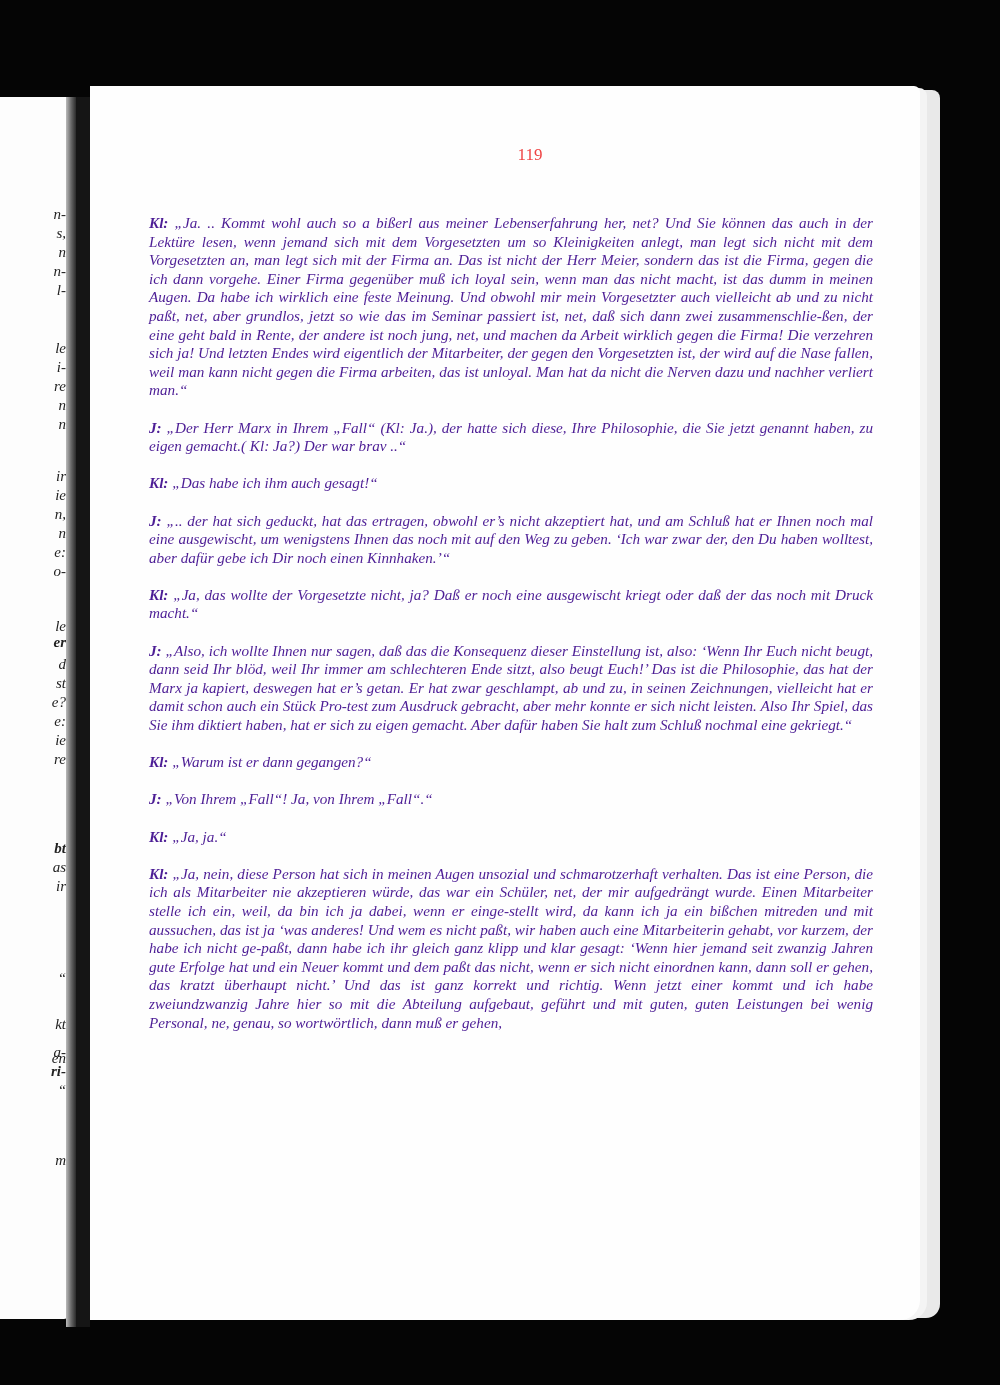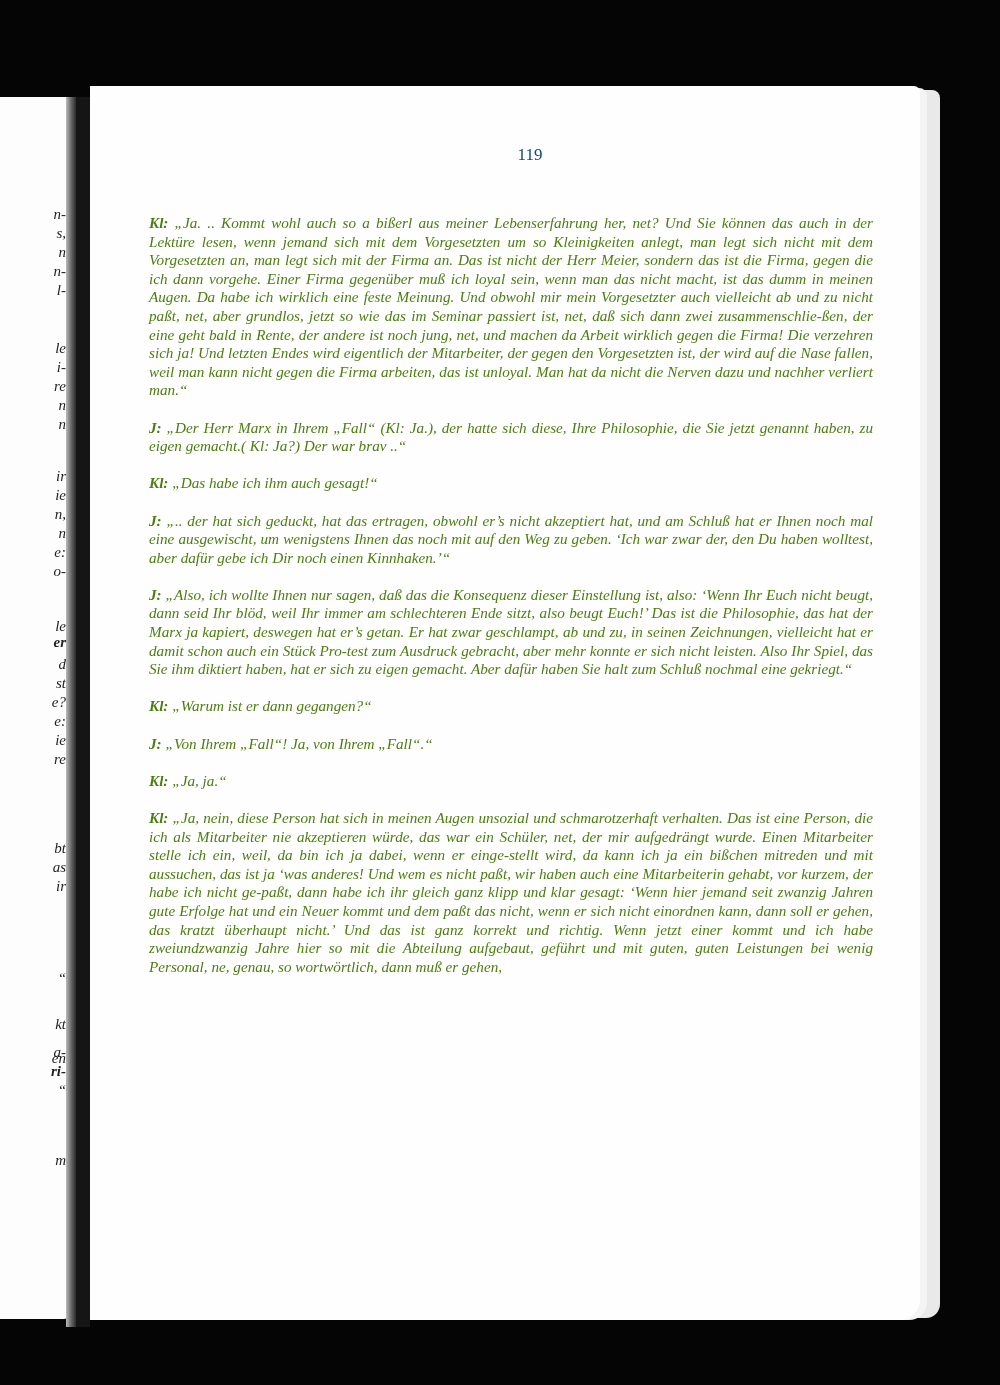--- a/index.html
+++ b/index.html
@@ -10,23 +10,23 @@
   .left-frag { position:absolute; right:4px; font-style:italic; font-size:15px; color:#222; line-height:18px; }
   .gutter { position:absolute; left:66px; top:97px; width:10px; height:1230px;
             background:linear-gradient(90deg,#bbb,#6a6a6a,#2a2a2a); }
   .gutter2 { position:absolute; left:76px; top:97px; width:14px; height:1230px; background:#151515; }
   .right-stack1 { position:absolute; left:92px; top:90px; width:848px; height:1228px; background:#e9e9e9;
                   border-top-right-radius:8px; border-bottom-right-radius:14px; }
   .right-stack2 { position:absolute; left:92px; top:88px; width:835px; height:1232px; background:#f4f4f4;
                   border-top-right-radius:8px; border-bottom-right-radius:18px; }
   .right-page { position:absolute; left:90px; top:86px; width:830px; height:1234px; background:#fefefe;
                 border-top-right-radius:6px; border-bottom-right-radius:20px; }
-  .page-number { position:absolute; left:0; width:100%; top:59px; text-align:center; font-size:17px; color:#0c4a6e; padding-left:50px; box-sizing:border-box;}
+  .page-number { position:absolute; left:0; width:100%; top:59px; text-align:center; font-size:17px; color:#ef4444; padding-left:50px; box-sizing:border-box;}
   .text { position:absolute; left:59px; top:128px; width:724px; font-style:italic; font-size:15.2px;
-          line-height:18.6px; color:#4d7c0f; text-align:justify; }
+          line-height:18.6px; color:#4c1d95; text-align:justify; }
   .para { margin:0 0 18.6px 0; }
   .spk { font-weight:bold; }
   b { font-weight:normal; }
 </style>
 </head>
 <body>
 
 <div class="left-page" id="left-page">
     <div class="left-frag" style="top: 108px;">n-</div>
     <div class="left-frag" style="top: 127px;">s,</div>
@@ -45,21 +45,21 @@
     <div class="left-frag" style="top: 446px;">e:</div>
     <div class="left-frag" style="top: 465px;">o-</div>
     <div class="left-frag" style="top: 520px;">le</div>
     <div class="left-frag" style="top: 536px; font-weight: bold;">er</div>
     <div class="left-frag" style="top: 558px;">d</div>
     <div class="left-frag" style="top: 577px;">st</div>
     <div class="left-frag" style="top: 596px;">e?</div>
     <div class="left-frag" style="top: 615px;">e:</div>
     <div class="left-frag" style="top: 634px;">ie</div>
     <div class="left-frag" style="top: 653px;">re</div>
-    <div class="left-frag" style="top: 742px;">bt</div>
+    <div class="left-frag" style="top: 742px; font-weight: bold;">bt</div>
     <div class="left-frag" style="top: 761px;">as</div>
     <div class="left-frag" style="top: 780px;">ir</div>
     <div class="left-frag" style="top: 872px;">“</div>
     <div class="left-frag" style="top: 908px; margin-top: 44px;">en</div>
     <div class="left-frag" style="top: 918px;">kt</div>
     <div class="left-frag" style="top: 946px;">a-</div>
     <div class="left-frag" style="top: 965px; font-weight: bold;">ri-</div>
     <div class="left-frag" style="top: 984px;">“</div>
     <div class="left-frag" style="top: 1054px;">m</div>
   </div>
@@ -67,19 +67,20 @@
 <div class="gutter2"></div>
 <div class="right-stack1"></div>
 <div class="right-stack2"></div>
 <div class="right-page">
   <div class="page-number">119</div>
   <div class="text" id="transcript">
       <p class="para"><span class="spk">Kl:</span><span> „Ja. .. Kommt wohl auch so a bißerl aus meiner Lebenserfahrung her, net? Und Sie können das auch in der Lektüre lesen, wenn jemand sich mit dem Vorgesetzten um so Kleinigkeiten anlegt, man legt sich nicht mit dem Vorgesetzten an, man legt sich mit der Firma an. Das ist nicht der Herr Meier, sondern das ist die Firma, gegen die ich dann vorgehe. Einer Firma gegenüber muß ich loyal sein, wenn man das nicht macht, ist das dumm in meinen Augen. Da habe ich wirklich eine feste Meinung. Und obwohl mir mein Vorgesetzter auch vielleicht ab und zu nicht paßt, net, aber grundlos, jetzt so wie das im Seminar passiert ist, net, daß sich dann zwei zusammenschlie-ßen, der eine geht bald in Rente, der andere ist noch jung, net, und machen da Arbeit wirklich gegen die Firma! Die verzehren sich ja! Und letzten Endes wird eigentlich der Mitarbeiter, der gegen den Vorgesetzten ist, der wird auf die Nase fallen, weil man kann nicht gegen die Firma arbeiten, das ist unloyal. Man hat da nicht die Nerven dazu und nachher verliert man.“</span></p>
       <p class="para"><span class="spk">J:</span><span> „Der Herr Marx in Ihrem „Fall“ (Kl: Ja.), der hatte sich diese, Ihre Philosophie, die Sie jetzt genannt haben, zu eigen gemacht.( Kl: Ja?) Der war brav ..“</span></p>
       <p class="para"><span class="spk">Kl:</span><span> „Das habe ich ihm auch gesagt!“</span></p>
       <p class="para"><span class="spk">J:</span><span> „.. der hat sich geduckt, hat das ertragen, obwohl er’s nicht akzeptiert hat, und am Schluß hat er Ihnen noch mal eine ausgewischt, um wenigstens Ihnen das noch mit auf den Weg zu geben. ‘Ich war zwar der, den Du haben wolltest, aber dafür gebe ich Dir noch einen Kinnhaken.’“</span></p>
+      <p class="para"><span class="spk">Kl:</span><span> „Ja, das wollte der Vorgesetzte nicht, ja? Daß er noch eine ausgewischt kriegt oder daß der das noch mit Druck macht.“</span></p>
       <p class="para"><span class="spk">J:</span><span> „Also, ich wollte Ihnen nur sagen, daß das die Konsequenz dieser Einstellung ist, also: ‘Wenn Ihr Euch nicht beugt, dann seid Ihr </span><b>blöd,</b><span> weil Ihr immer am schlechteren Ende sitzt, also beugt Euch!’ Das ist die Philosophie, das hat der Marx ja kapiert, deswegen hat er’s getan. Er hat zwar geschlampt, ab und zu, in seinen Zeichnungen, vielleicht hat er damit schon auch ein Stück Pro-test zum Ausdruck gebracht, aber mehr konnte er sich nicht leisten. Also Ihr Spiel, das Sie ihm diktiert haben, hat er sich zu eigen gemacht. Aber dafür haben Sie halt zum Schluß nochmal eine gekriegt.“</span></p>
       <p class="para"><span class="spk">Kl:</span><span> „Warum ist er dann gegangen?“</span></p>
       <p class="para"><span class="spk">J:</span><span> „Von </span><b>Ihrem „Fall“</b><span>! Ja, von Ihrem „Fall“.“</span></p>
       <p class="para"><span class="spk">Kl:</span><span> „Ja, ja.“</span></p>
       <p class="para"><span class="spk">Kl:</span><span> „Ja, nein, diese Person hat sich in meinen Augen unsozial und schmarotzerhaft verhalten. Das ist eine Person, die ich als Mitarbeiter </span><b>nie akzeptieren</b><span> würde, das war ein Schüler, net, der mir aufgedrängt wurde. Einen Mitarbeiter stelle ich ein, weil, da bin ich ja dabei, wenn er einge-stellt wird, da kann ich ja ein bißchen mitreden und mit aussuchen, das ist ja ‘was anderes! Und wem es nicht paßt, wir haben auch eine Mitarbeiterin gehabt, vor kurzem, der habe ich nicht ge-paßt, dann habe ich ihr gleich ganz klipp und klar gesagt: ‘Wenn hier jemand seit zwanzig Jahren gute Erfolge hat und ein Neuer kommt und dem paßt das nicht, wenn er sich nicht einordnen kann, dann soll er gehen, das kratzt überhaupt nicht.’ Und das ist ganz korrekt und richtig. Wenn jetzt einer kommt und ich habe zweiundzwanzig Jahre hier so mit die Abteilung aufgebaut, geführt und mit guten, guten Leistungen bei wenig Personal, ne, genau, so wortwörtlich, dann muß er gehen,</span></p>
     </div>
 </div>
 
 </body></html>

